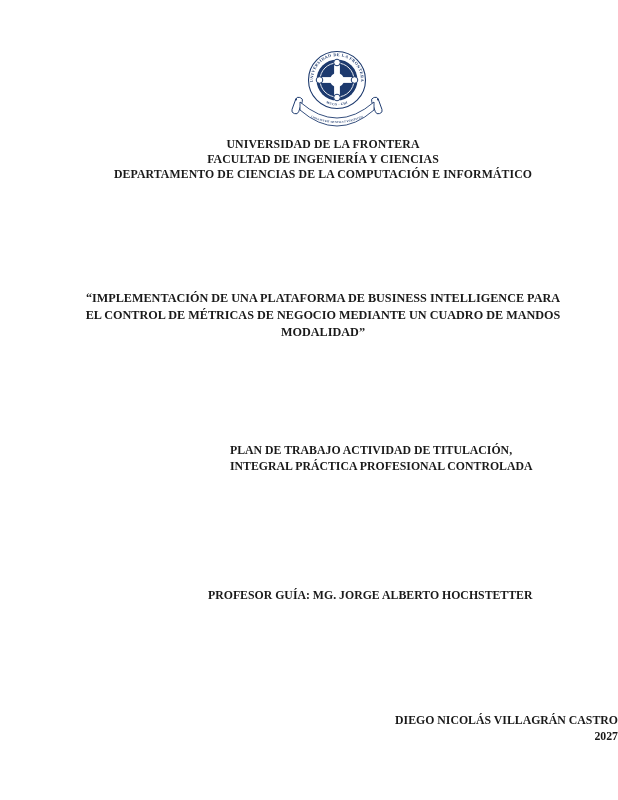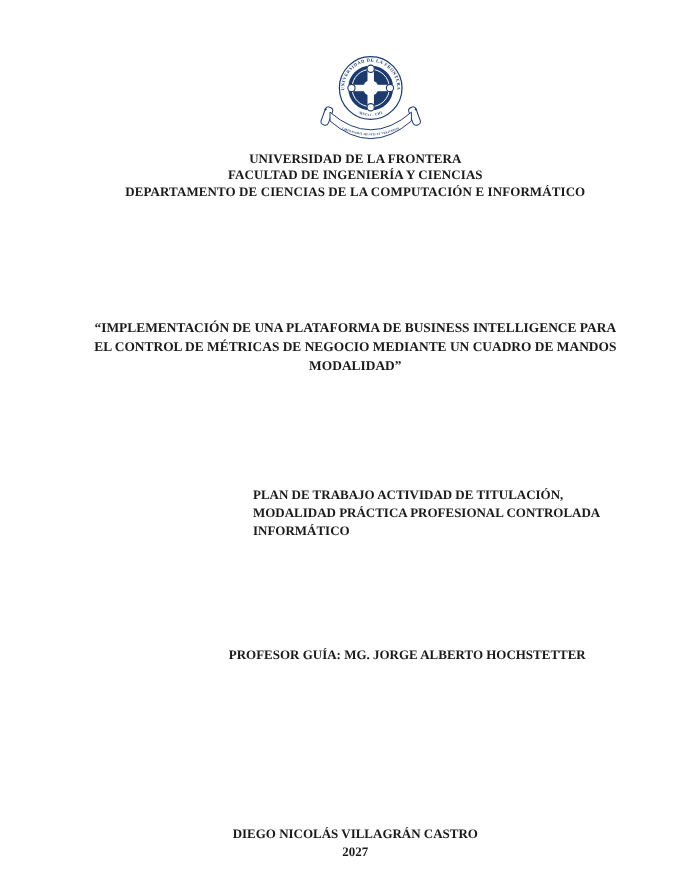--- a/index.html
+++ b/index.html
@@ -42,23 +42,24 @@
   }
   .advisor {
     position: absolute;
     left: 208px;
     top: 587px;
     font-size: 11.8px;
     line-height: 17px;
     text-align: left;
   }
   .author {
-    top: 751px;
+    top: 713px;
     font-size: 11.8px;
     line-height: 15.5px;
+    text-align: right;
   }
   .seal {
     position: absolute;
     left: 287px;
     top: 40px;
     width: 100px;
     height: 96px;
   }
   .seal text {
     font-family: "Liberation Serif", "DejaVu Serif", serif;
@@ -120,22 +121,21 @@
   </div>
 
   <div class="center-block title">
     <div class="line">“IMPLEMENTACIÓN DE UNA PLATAFORMA DE BUSINESS INTELLIGENCE PARA</div>
     <div class="line">EL CONTROL DE MÉTRICAS DE NEGOCIO MEDIANTE UN CUADRO DE MANDOS</div>
     <div class="line">MODALIDAD”</div>
   </div>
 
   <div class="degree">
     <div class="line">PLAN DE TRABAJO ACTIVIDAD DE TITULACIÓN,</div>
-    <div class="line">MODALIDAD PRÁCTICA PROFESIONAL CONTROLADA</div>
-    <div class="line">INFORMÁTICO</div>
+    <div class="line">INTEGRAL PRÁCTICA PROFESIONAL CONTROLADA</div>
   </div>
 
   <div class="advisor">
     <div class="line">PROFESOR GUÍA: MG. JORGE ALBERTO HOCHSTETTER</div>
   </div>
 
   <div class="center-block author">
     <div class="line">DIEGO NICOLÁS VILLAGRÁN CASTRO</div>
     <div class="line">2027</div>
   </div>

